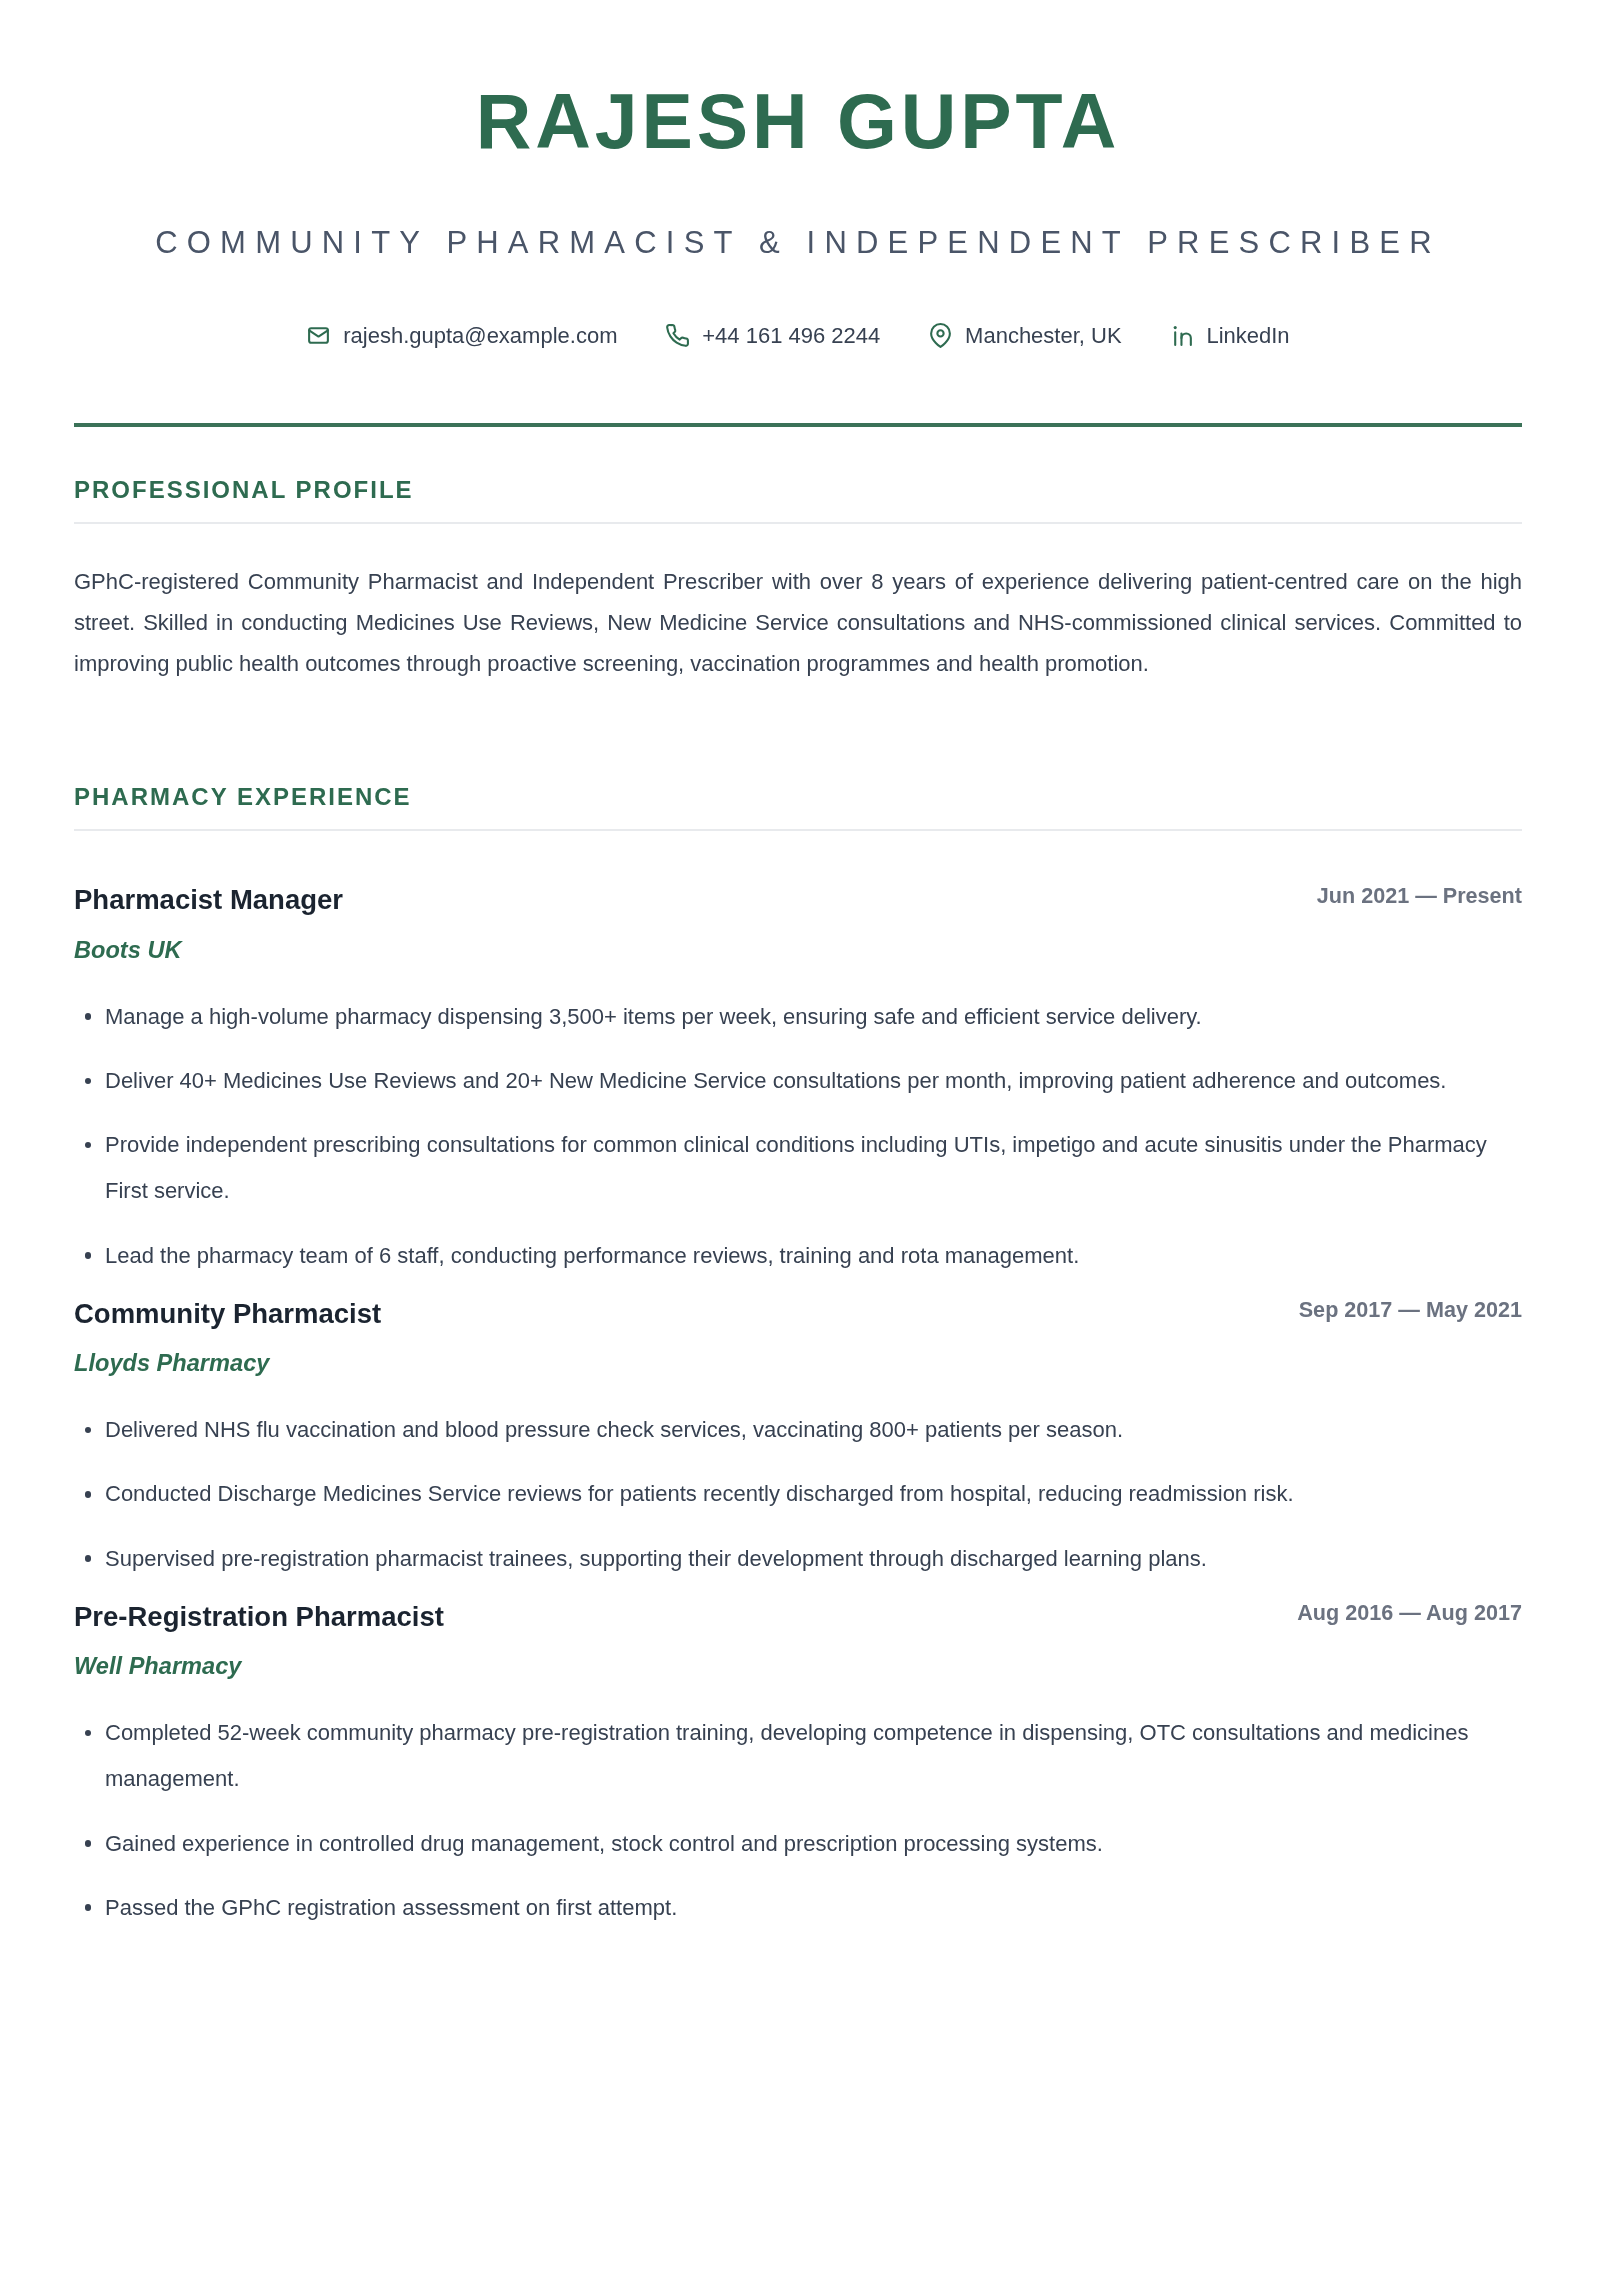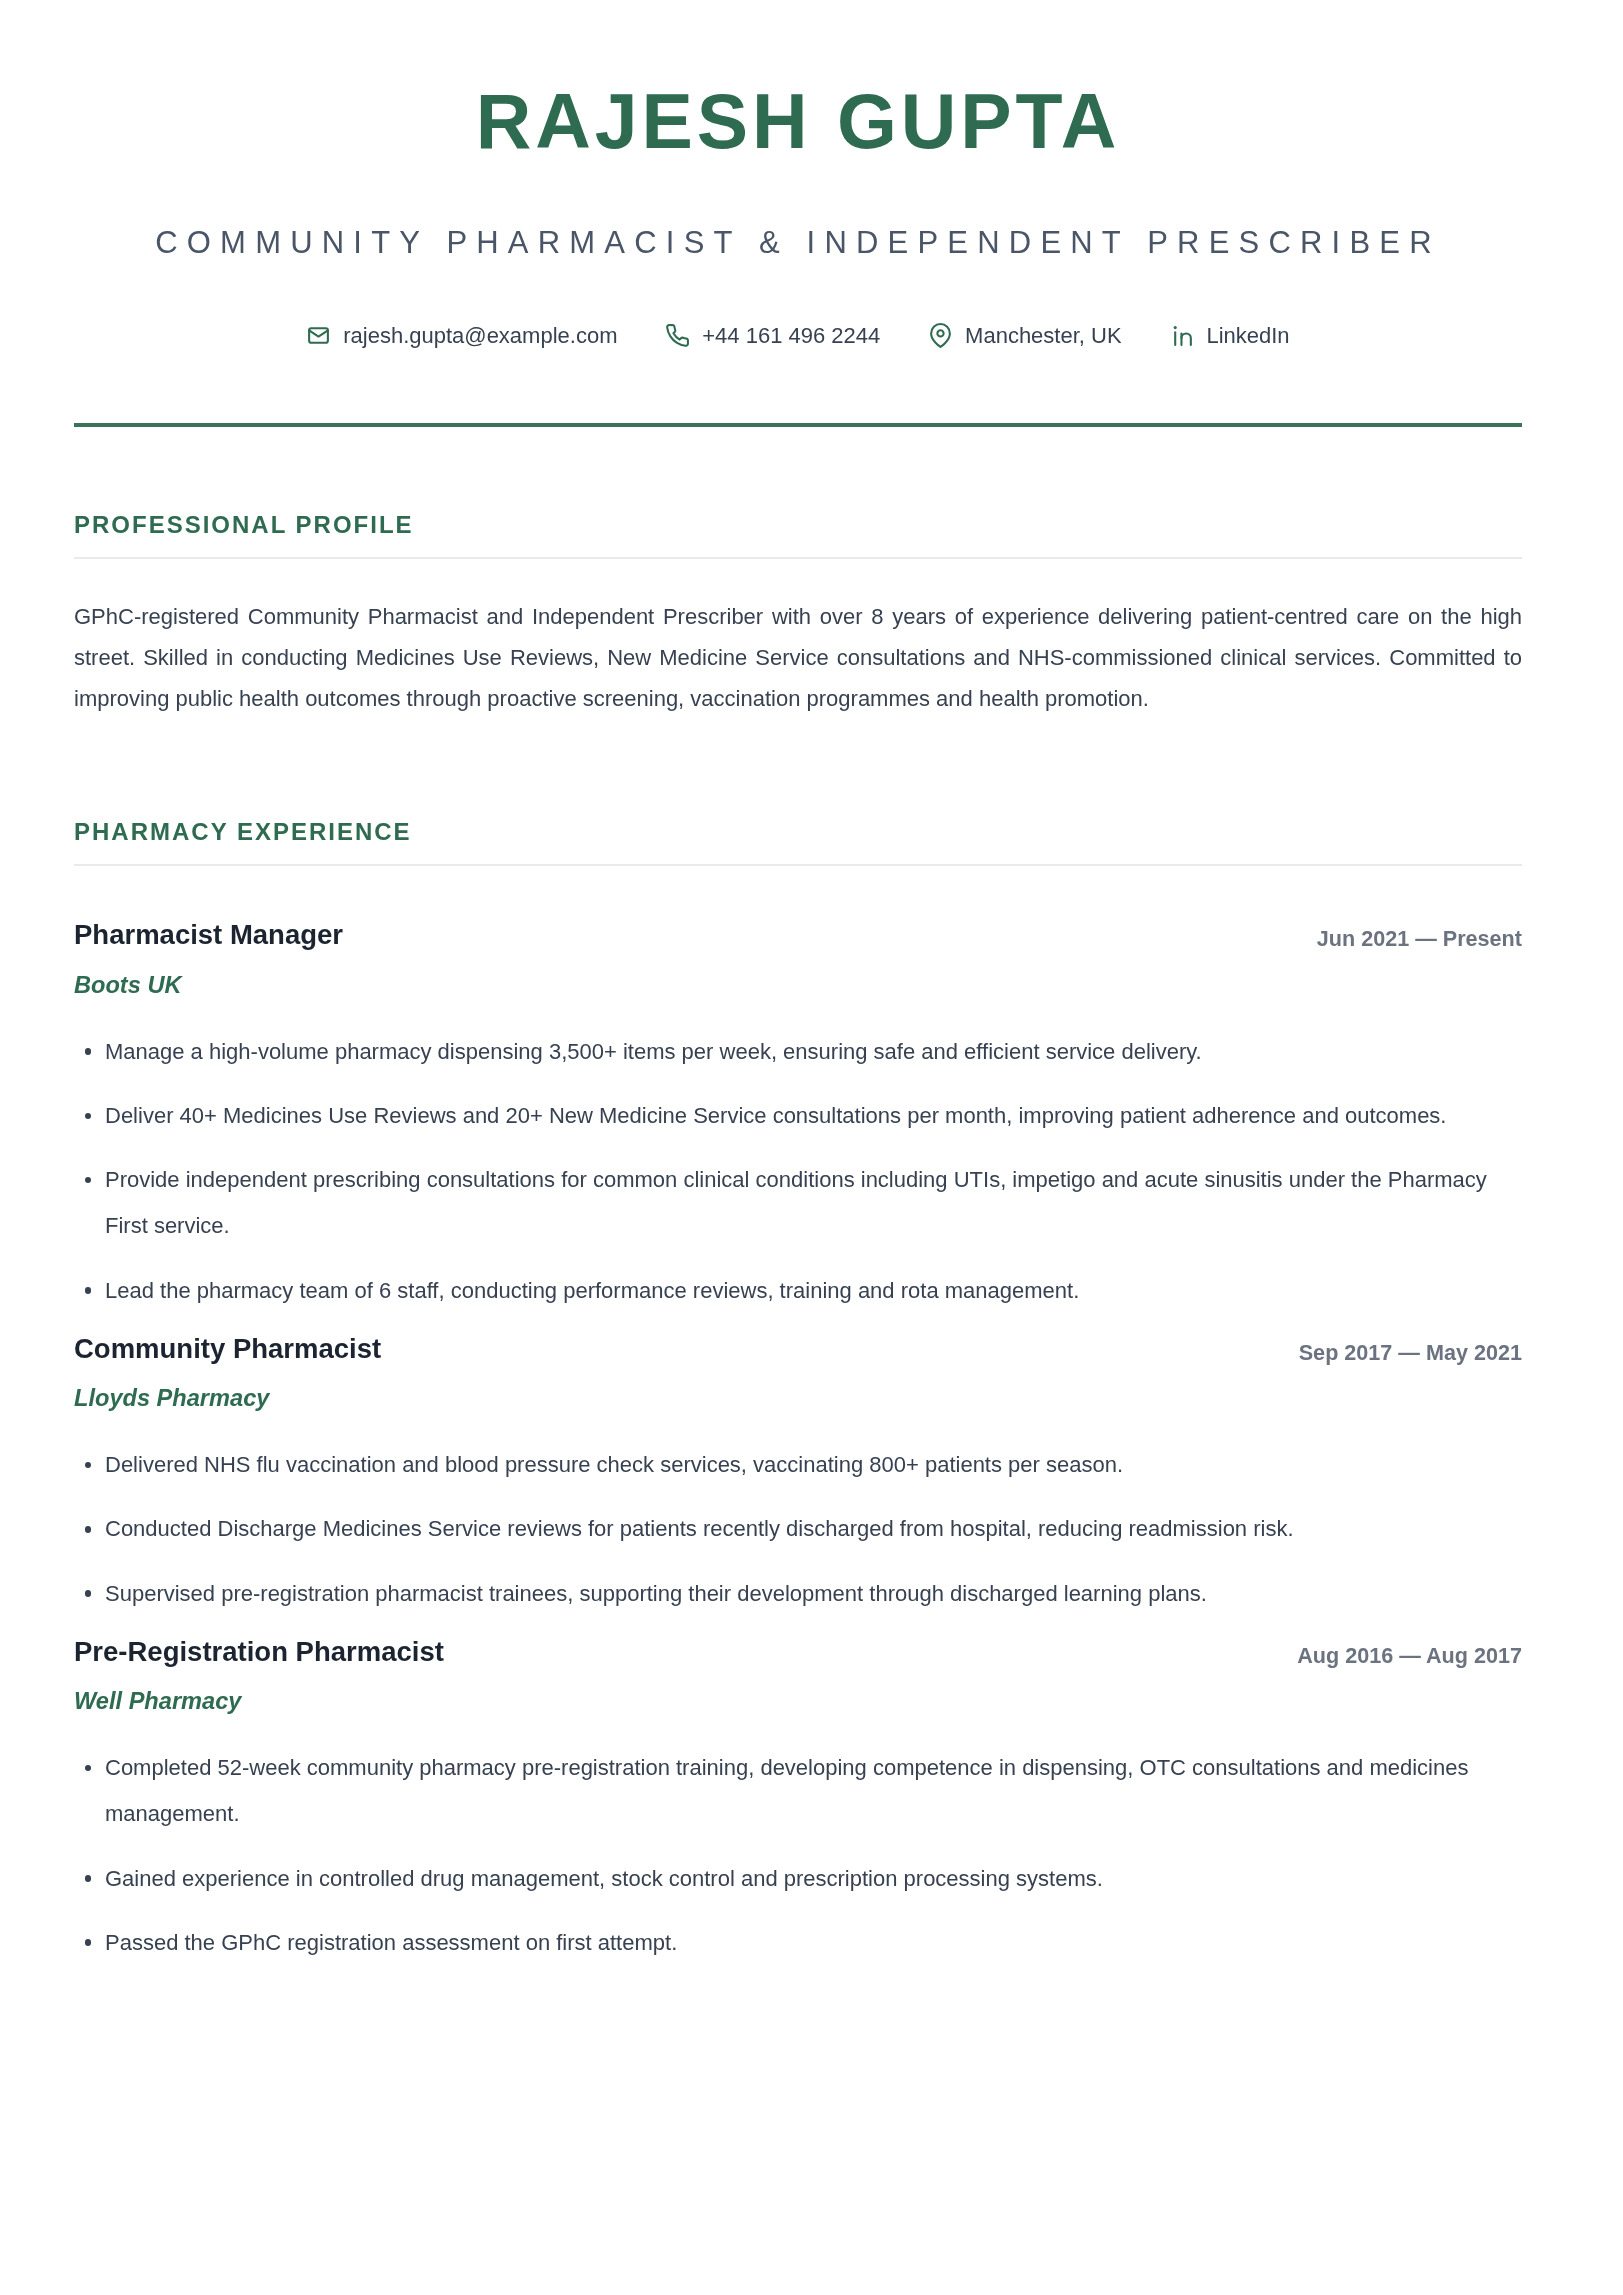--- a/index.html
+++ b/index.html
@@ -40,37 +40,37 @@
     display:flex;justify-content:center;align-items:center;gap:48px;
     font-size:22px;line-height:29px;color:var(--ink);
   }
   .contact-item{display:inline-flex;align-items:center;gap:11.8px;white-space:nowrap;}
   .contact-item svg{width:25px;height:25px;stroke:var(--green);fill:none;stroke-width:2;stroke-linecap:round;stroke-linejoin:round;}
   .accent-rule{
     border:none;height:4.6px;background:var(--rule-green);
     margin:73px 0 0 0;
   }
   
-  section.profile{margin-top:83px;}
+  section.profile{margin-top:48px;}
   section.experience{margin-top:98px;}
   h2.sec{
     margin:0;
     font-size:24px;line-height:1.25;font-weight:700;
     letter-spacing:2px;color:var(--green);
   }
   .thin-rule{height:2px;background:var(--rule-gray);margin-top:17px;}
   .profile-text{
     margin:37px 0 0 0;
     font-size:22px;line-height:41px;
     text-align:justify;color:var(--ink);
   }
   
   .job{}
   .job:first-of-type{margin-top:52px;}
-  .job-head{display:flex;justify-content:space-between;align-items:flex-end;}
+  .job-head{display:flex;justify-content:space-between;align-items:flex-start;}
   .job-title{
     margin:0;font-size:27.5px;line-height:34px;font-weight:700;color:var(--ink-dark);
   }
   .job-dates{
     font-size:21.6px;font-weight:600;color:var(--gray-date);white-space:nowrap;
   }
   .company{
     margin-top:18.3px;
     font-size:23.6px;line-height:28px;font-weight:700;font-style:italic;
     color:var(--green);

